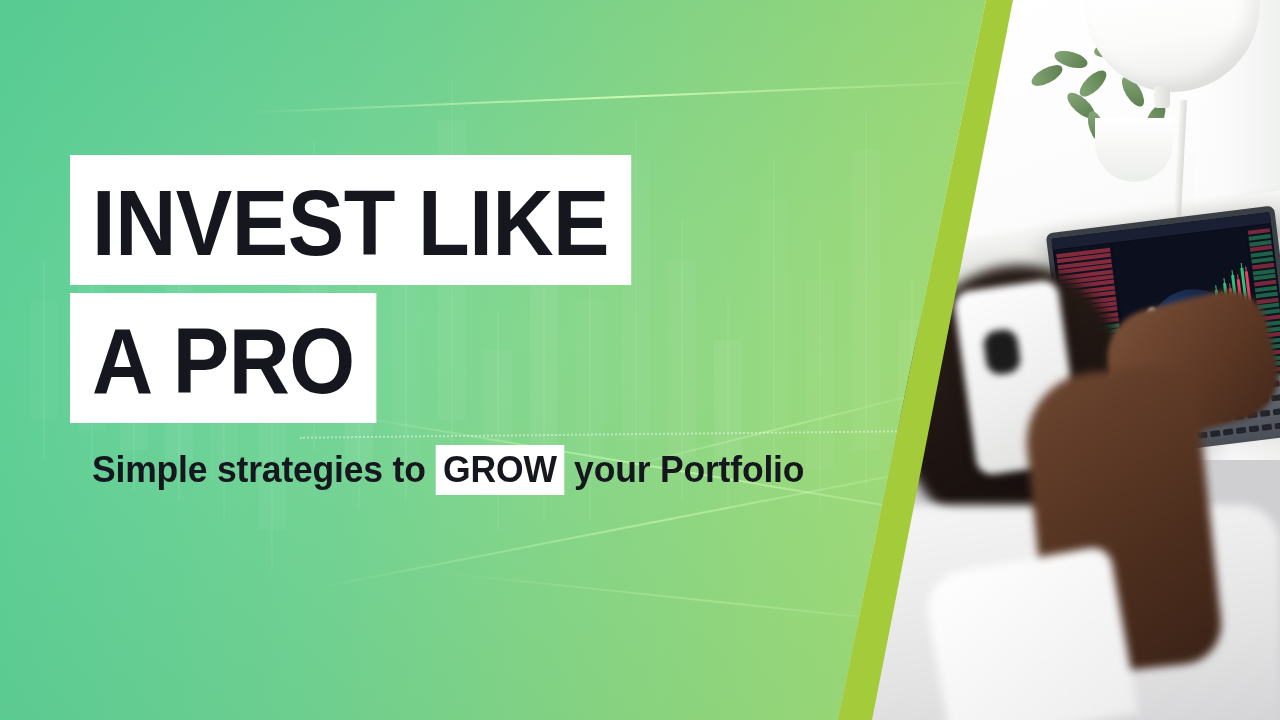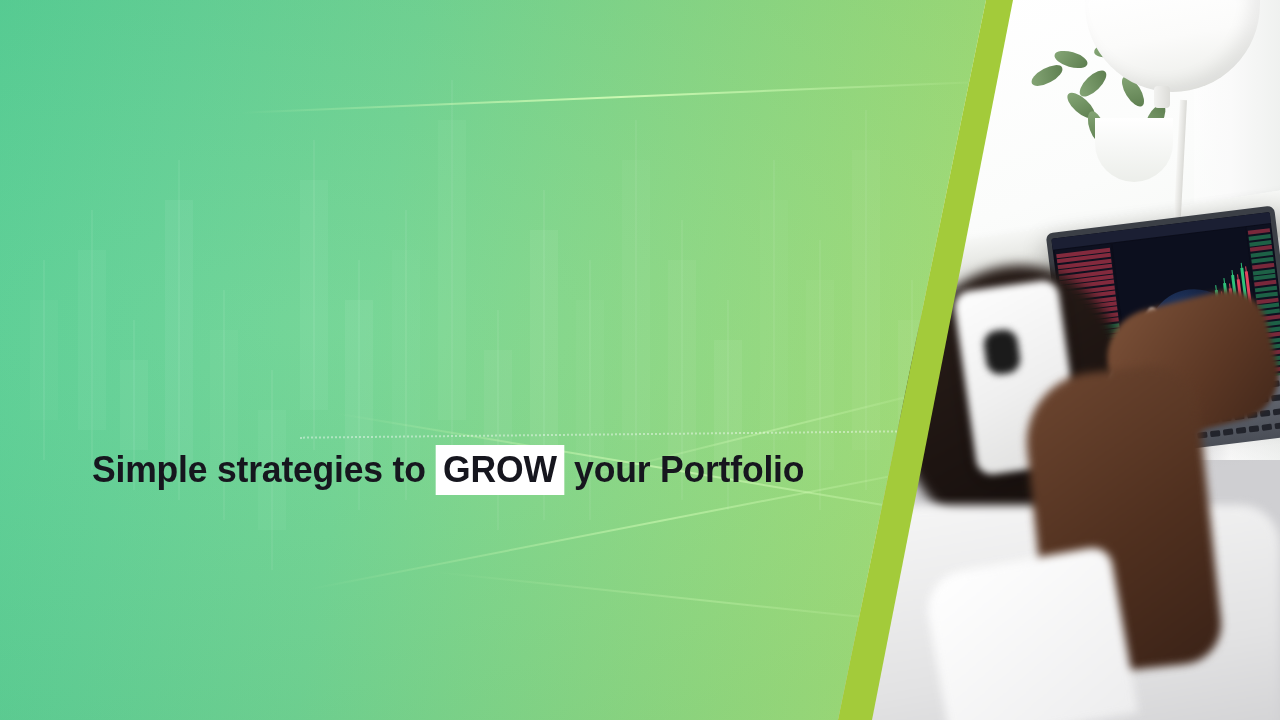--- a/index.html
+++ b/index.html
@@ -571,18 +571,22 @@
     <div class="sweep" style="left:240px; top:96px; width:760px; transform:rotate(-2.4deg);"></div>
     <div class="sweep" style="left:330px; top:470px; width:700px; transform:rotate(9.5deg); opacity:.75;"></div>
     <div class="sweep" style="left:300px; top:520px; width:720px; transform:rotate(-11deg); opacity:.6;"></div>
     <div class="sweep" style="left:560px; top:430px; width:420px; transform:rotate(-14deg); opacity:.45;"></div>
     <div class="sweep" style="left:430px; top:600px; width:560px; transform:rotate(6deg); opacity:.35;"></div>
     <div class="dotline" style="left:300px; top:433px; width:700px; transform:rotate(-0.6deg);"></div>
   </div>
 
   <div class="wedge"></div>
 
+  <div class="headline">
+    <span class="hl-line">INVEST LIKE</span>
+    <span class="hl-line">A PRO</span>
+  </div>
 
   <div class="subtitle">
     <span>Simple strategies to </span><span class="hi">GROW</span><span> your Portfolio</span>
   </div>
 
 </div>
 
 </body></html>

